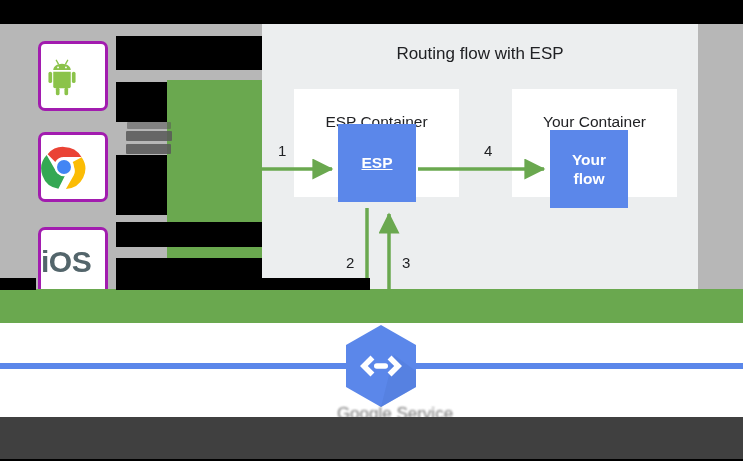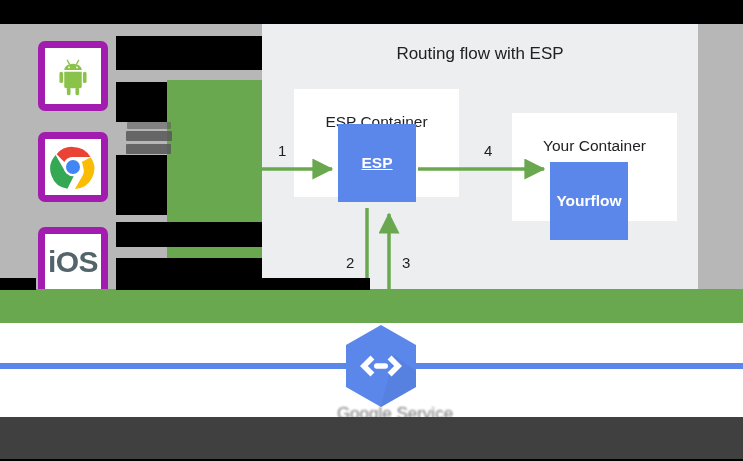--- a/index.html
+++ b/index.html
@@ -142,26 +142,25 @@
     overflow: hidden;
     opacity: .75;
     filter: blur(1.1px);
   }
 
   
   .device-card {
     position: absolute;
     width: 70px; height: 70px;
     background: #ffffff;
-    border: 7px solid #a21caf;
+    border: 3px solid #a21caf;
     border-radius: 7px;
     box-sizing: border-box;
     display: flex;
     align-items: center;
-    justify-content: center;
   }
   .ios-text {
     font-size: 30px;
     font-weight: bold;
     color: #53656b;
     letter-spacing: -0.5px;
   }
 
   
   .occl {
@@ -193,29 +192,29 @@
   <div class="occl" style="left:0; top:289px; width:0; height:0;"></div>
 
   <div class="panel">
 
     <div class="panel-title">Routing flow with ESP</div>
 
     <div class="sub-panel" style="left:32px; top:65px; width:165px; height:108px;">
       <div class="sub-panel-title">ESP Container</div>
     </div>
 
-    <div class="sub-panel" style="left:250px; top:65px; width:165px; height:108px;margin-top:24px;">
+    <div class="sub-panel" style="left:250px; top:65px; width:165px; height:108px;">
       <div class="sub-panel-title">Your Container</div>
     </div>
 
     <div class="blue-box" style="left:76px; top:100px; width:78px; height:78px;text-decoration:underline;">
       <span>ESP</span>
     </div>
 
-    <div class="blue-box" style="left:288px; top:106px; width:78px; height:78px; flex-direction:row;margin-top:32px;">
+    <div class="blue-box" style="left:288px; top:106px; width:78px; height:78px; flex-direction:column;">
       <span>Your</span>
       <span>flow</span>
     </div>
 
     <svg width="436" height="265" style="position:absolute; left:0; top:0;">
       <defs>
         <marker id="ah" markerWidth="7" markerHeight="7" refX="5.6" refY="3" orient="auto" markerUnits="strokeWidth">
           <path d="M0,0 L6,3 L0,6 z" fill="#6aa84f"></path>
         </marker>
       </defs>

